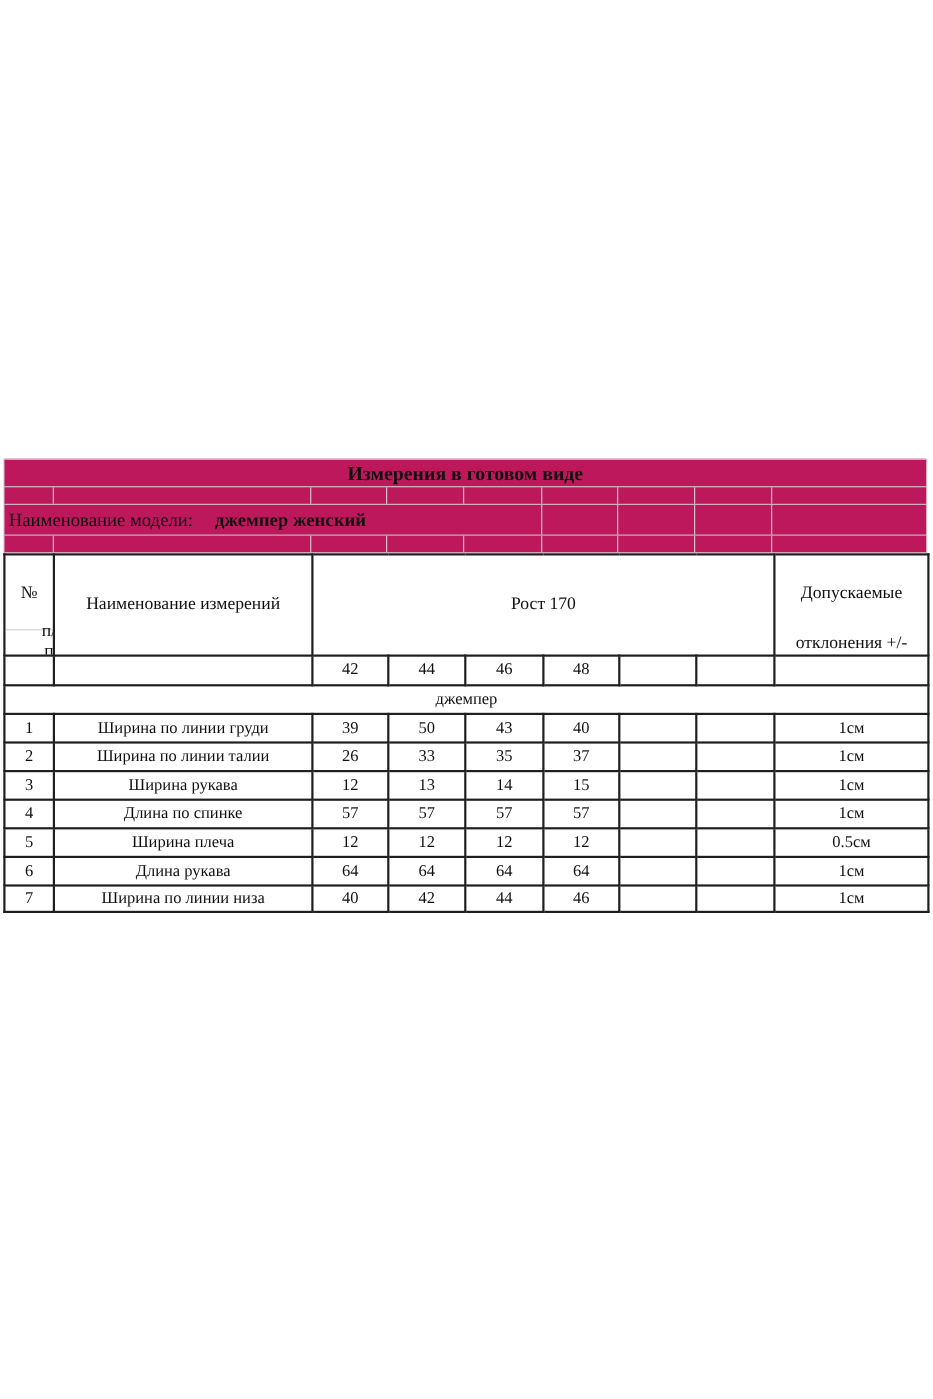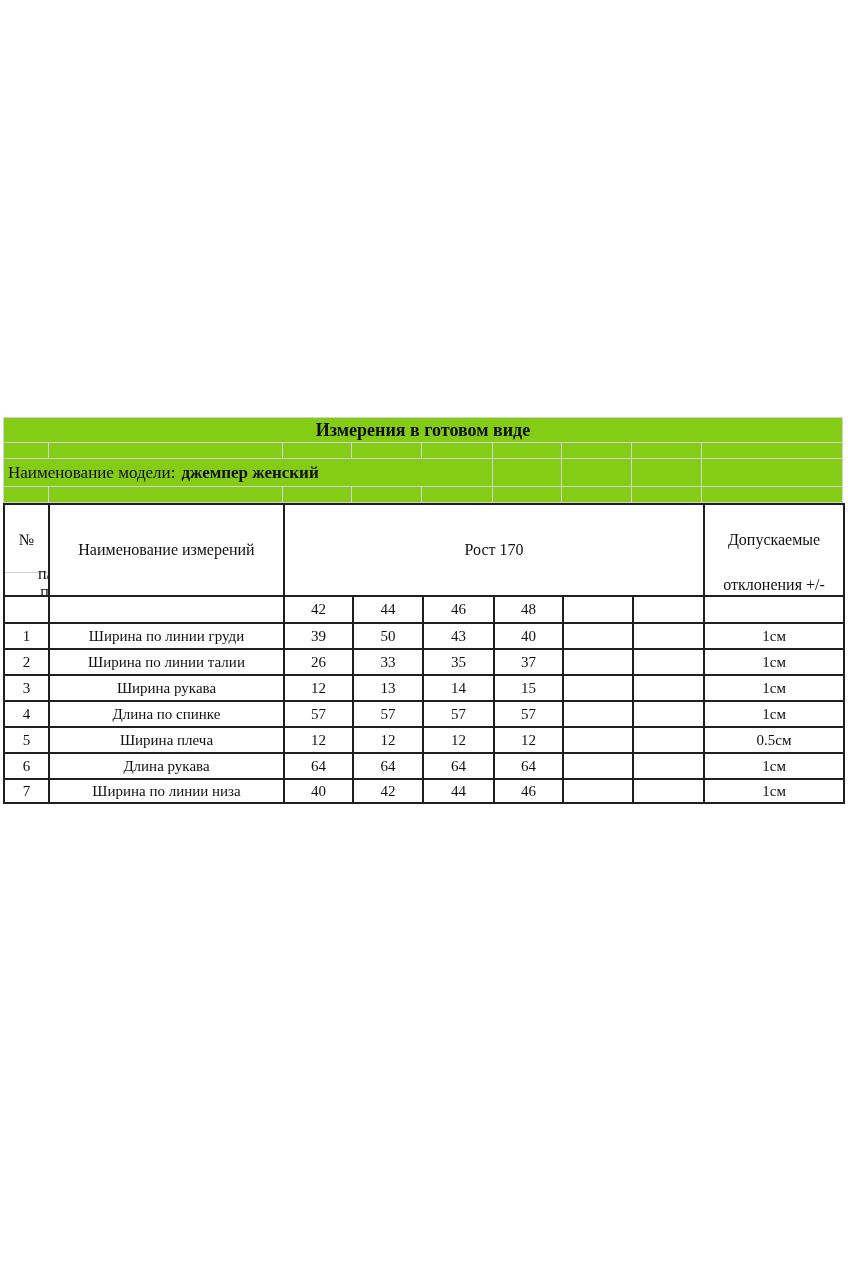--- a/index.html
+++ b/index.html
@@ -5,29 +5,29 @@
   html,body{margin:0;padding:0;}
   body{
     width:848px;height:1272px;background:#ffffff;position:relative;
     font-family:"Liberation Serif","DejaVu Serif",serif;color:#101010;
     -webkit-font-smoothing:antialiased;
   }
   .sheet{position:absolute;left:3px;top:417px;width:840px;}
 
   
   .pre{border-left:1px solid #d2d2d2;border-right:1px solid #d2d2d2;box-sizing:border-box;}
-  .prow{display:flex;border-bottom:1px solid #d2d2d2;box-sizing:border-box;background:#84cc16;}
+  .prow{display:flex;border-bottom:1px solid #d2d2d2;box-sizing:border-box;background:#be185d;}
   .pcell{box-sizing:border-box;border-right:1px solid #d2d2d2;height:100%;}
   .pcell:last-child{border-right:none;}
   .row-title{border-top:1px solid #d2d2d2;height:26px;align-items:center;justify-content:center;
     font-weight:bold;font-size:18px;}
   .row-thin{height:16px;}
   .row-model{height:28px;align-items:center;font-size:17px;}
   .row-model .textcell{border-right:none;display:flex;align-items:center;padding-left:4px;white-space:nowrap;}
-  .row-model .textcell b{margin-left:6px;}
+  .row-model .textcell b{margin-left:20px;}
   .row-nomer{height:26px;align-items:center;font-size:17px;}
   .row-nomer .lbl{display:flex;align-items:center;justify-content:flex-end;padding-right:8px;box-sizing:border-box;}
   .row-nomer .val{display:flex;align-items:center;justify-content:center;font-weight:bold;}
 
   
   table.main{border-collapse:collapse;table-layout:fixed;width:840px;background:#fff;}
   table.main td{
     border:2px solid #1f1f1f;text-align:center;vertical-align:middle;
     font-size:15px;padding:0;overflow:hidden;
   }
@@ -123,20 +123,23 @@
       <td></td>
       <td>42</td>
       <td>44</td>
       <td>46</td>
       <td>48</td>
       <td></td>
       <td></td>
       <td></td>
     </tr>
 
+    <tr class="r-group">
+      <td colspan="9">джемпер</td>
+    </tr>
 
     <tr class="r-data">
       <td>1</td>
       <td>Ширина по линии груди</td>
       <td>39</td>
       <td>50</td>
       <td>43</td>
       <td>40</td>
       <td></td>
       <td></td>

